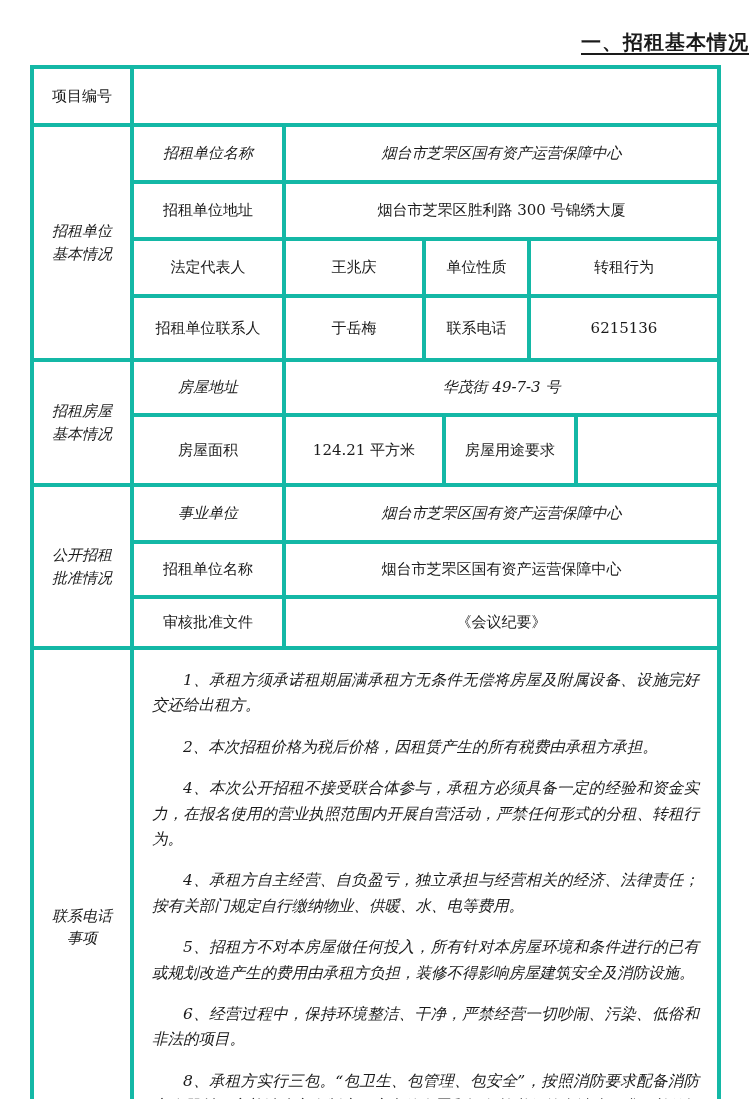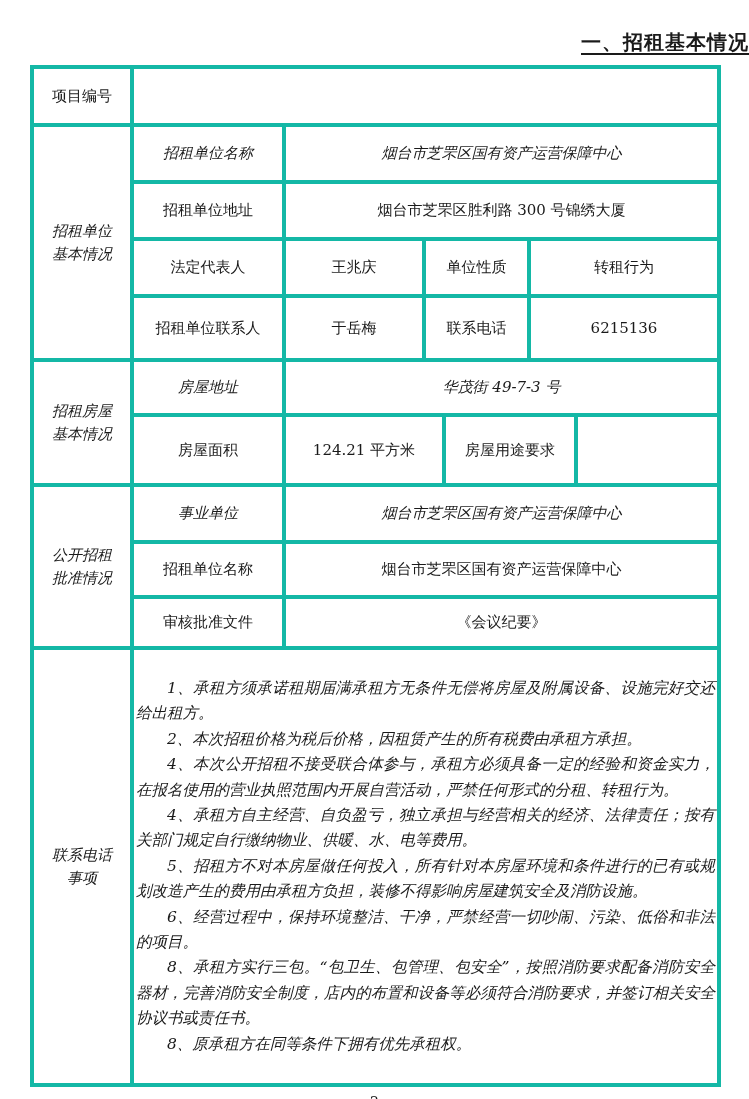--- a/index.html
+++ b/index.html
@@ -26,21 +26,21 @@
     font-size:15px;text-align:center;vertical-align:middle;
     padding:2px;overflow:hidden;
   }
   tr.sect-top td{border-top:2px solid #0369a1;font-style:italic;}
   td.hd{white-space:pre-line;line-height:1.5;font-size:15.5px;}
   td.notes-cell{
     text-align:left;vertical-align:top;
     padding:9px 9px 6px 8px;
   }
   td.notes-cell p{
-    margin:0;text-indent:2em;text-align:justify;
+    margin:16px;text-indent:2em;text-align:justify;
     font-size:15.5px;line-height:25.4px;
   }
   .page-num{
     text-align:center;margin-top:7px;font-size:14px;
   }
 </style>
 </head>
 <body>
 
 <div class="doc-title">

